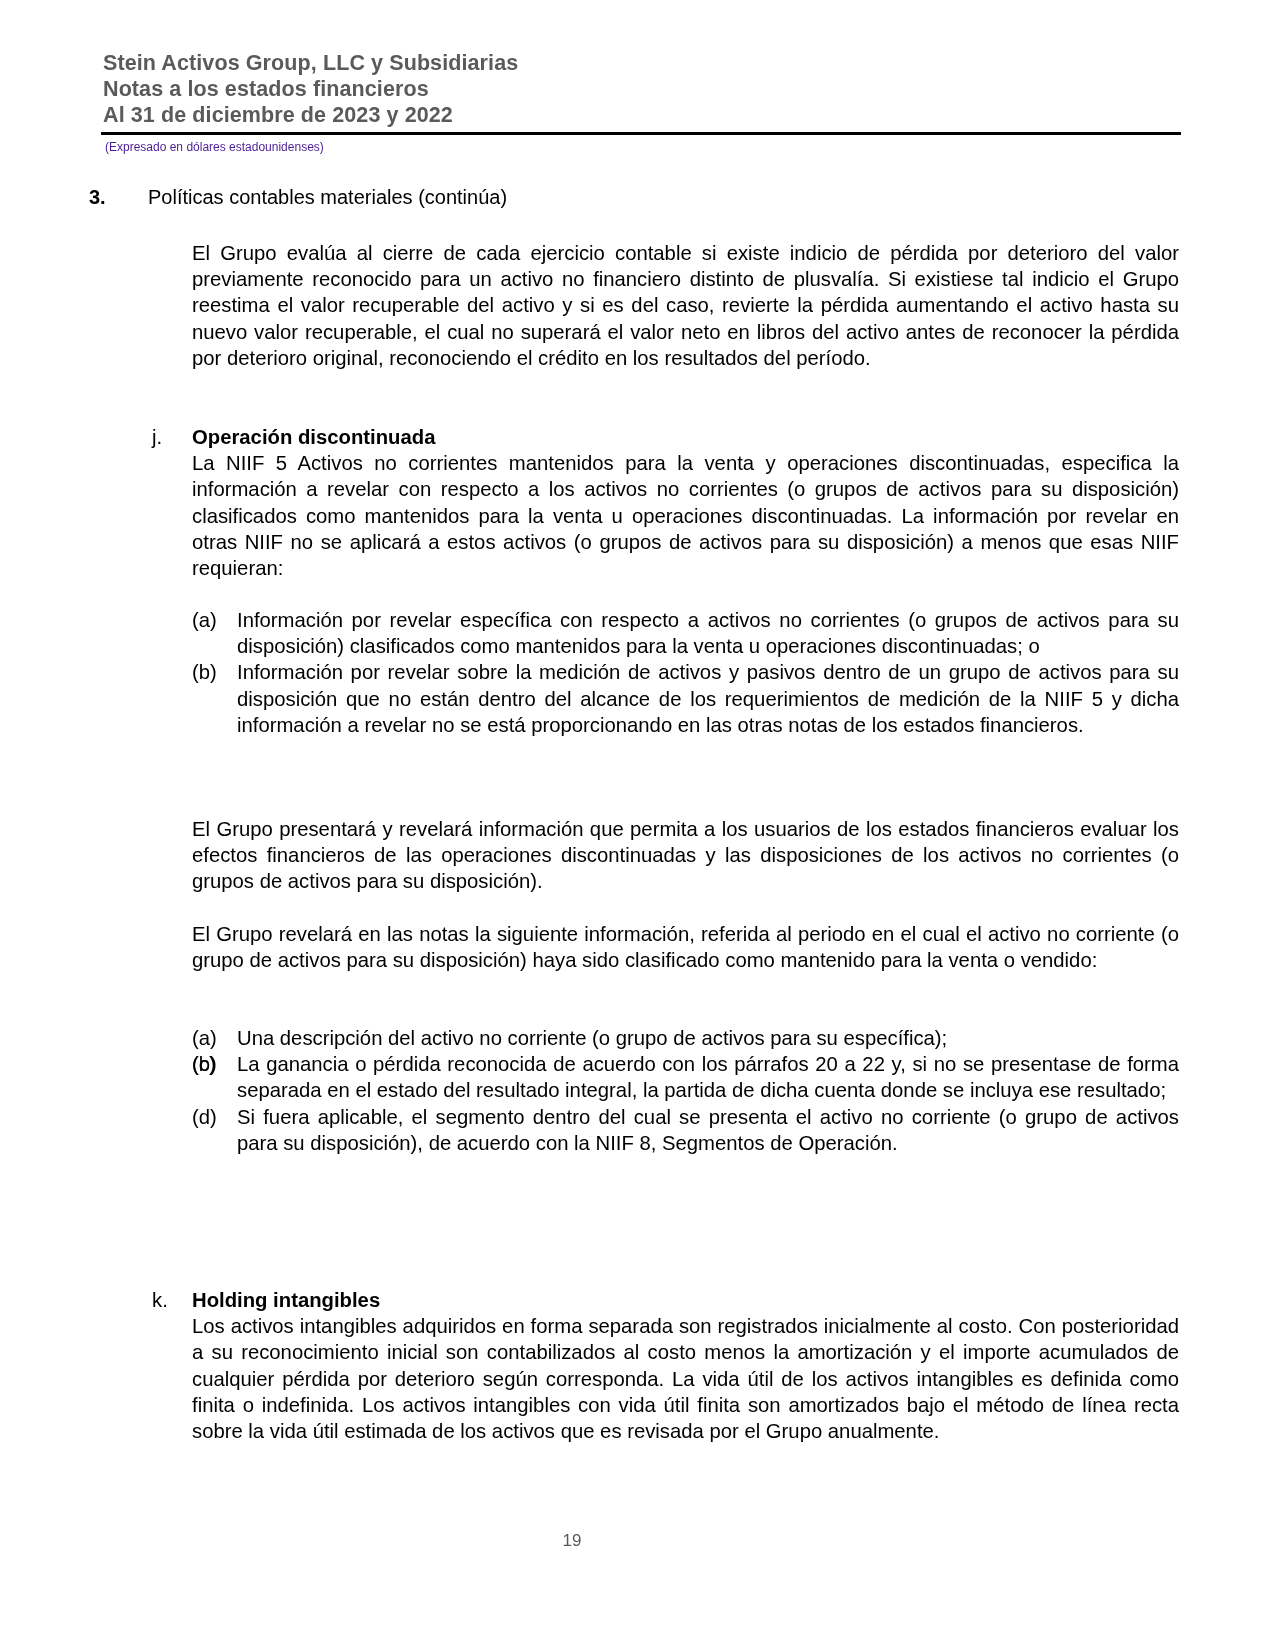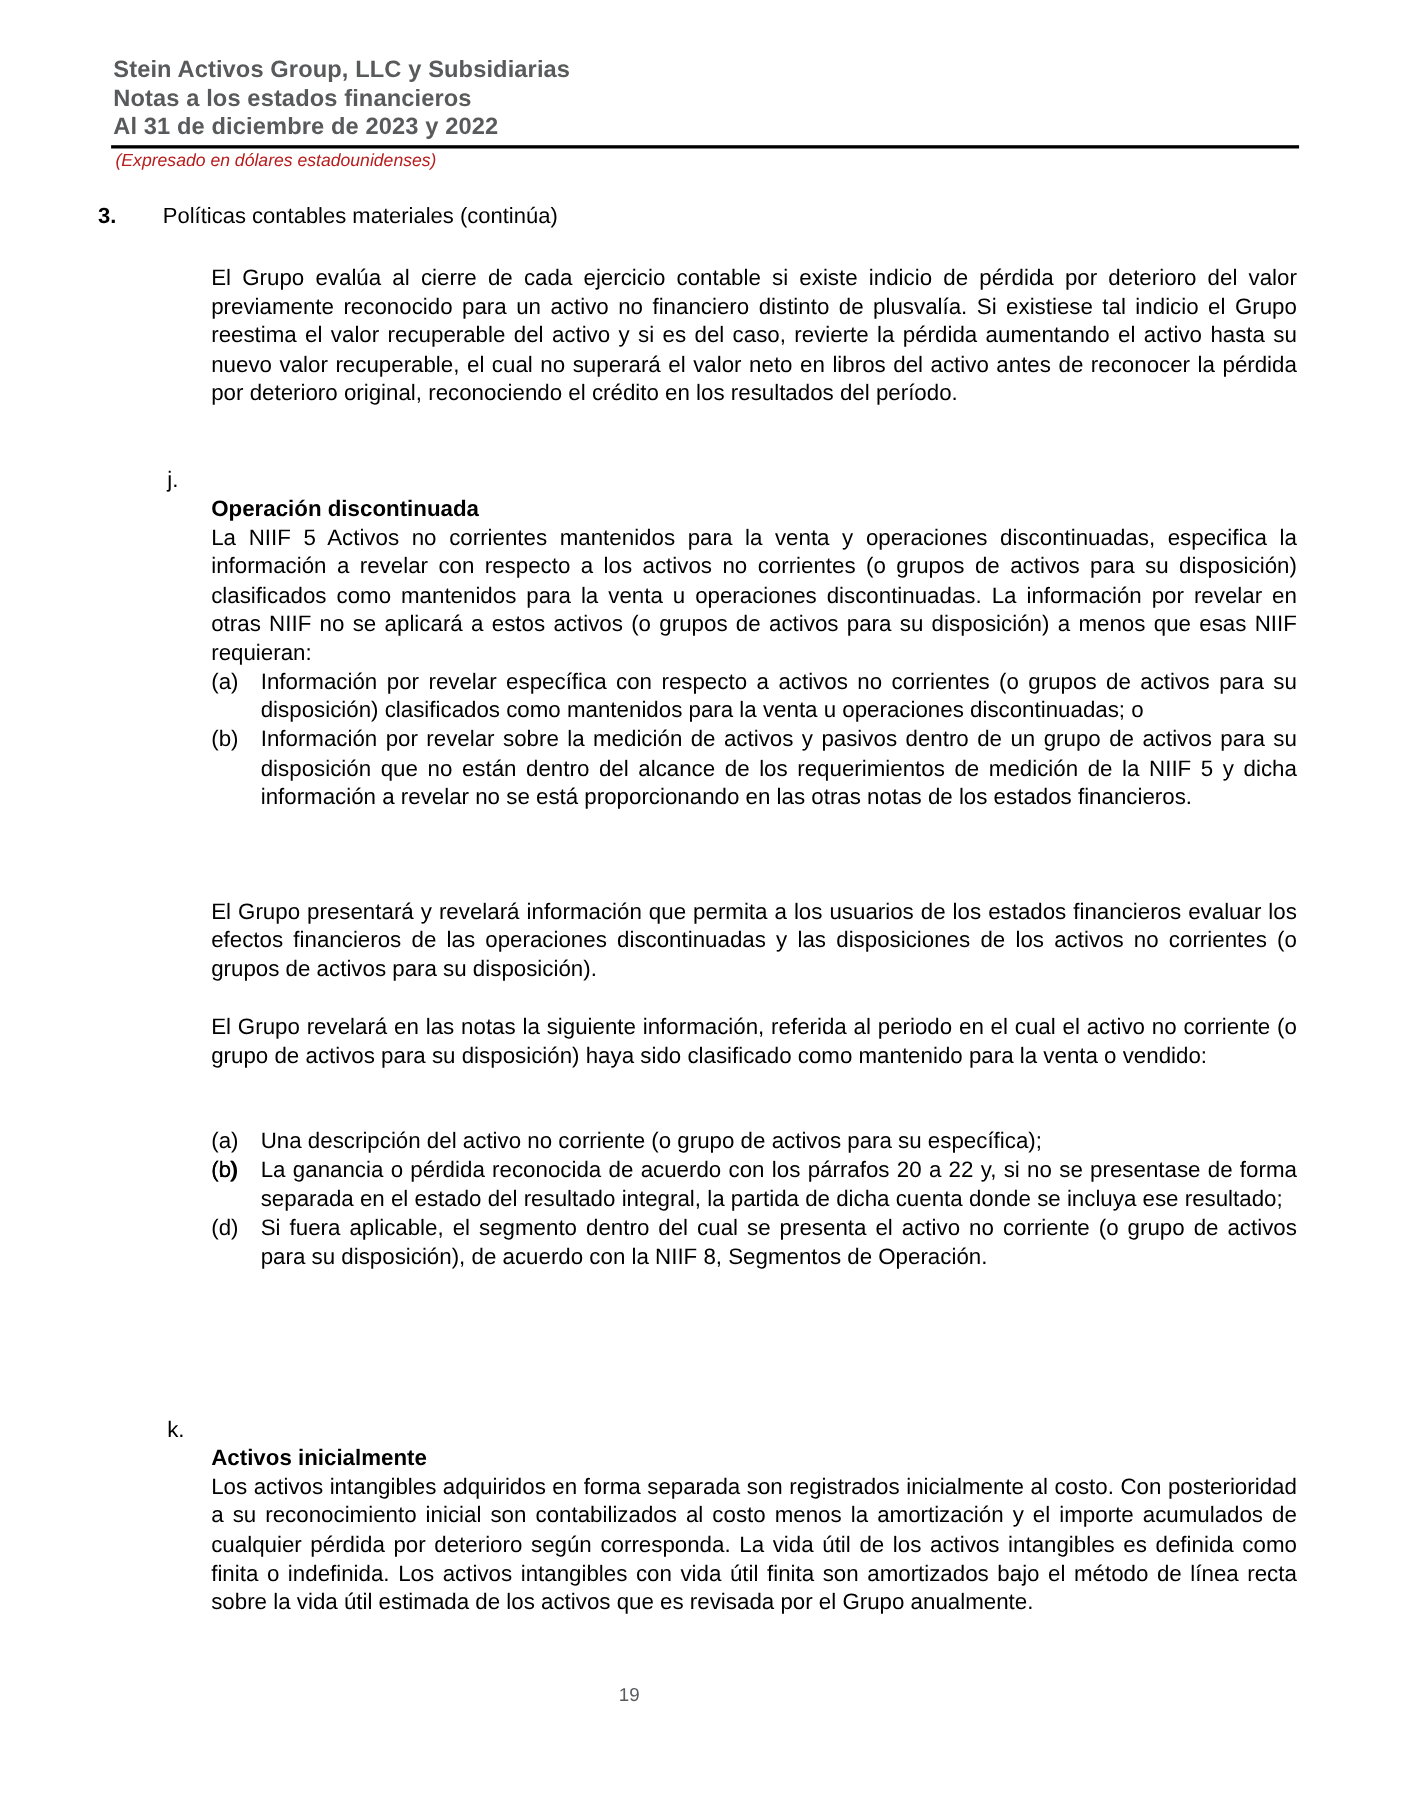--- a/index.html
+++ b/index.html
@@ -1,28 +1,28 @@
 <!DOCTYPE html>
 <html><head>
 <meta charset="utf-8">
 <style>
   html, body { margin: 0; padding: 0; background: #ffffff; }
   body { width: 1276px; height: 1651px; position: relative; overflow: hidden;
          font-family: "Liberation Sans", sans-serif; color: #000; }
   .hdr { position: absolute; left: 103px; top: 50px; color: #595a5c; }
   .hdr .t { font-weight: bold; font-size: 21.5px; line-height: 26px; letter-spacing: 0.1px; }
   .rule { position: absolute; left: 101px; top: 132px; width: 1080px; height: 3px; background: #000; }
-  .sub { position: absolute; left: 105px; top: 136px; font-size: 16px; color: #b91c1c; line-height: 22px; font-style: italic; }
+  .sub { position: absolute; left: 105px; top: 136px; font-size: 12px; color: #4c1d95; line-height: 22px; }
   .sec-num { position: absolute; left: 89px; top: 186px; font-weight: bold; font-size: 20px; }
   .sec-title { position: absolute; left: 148px; top: 186px; font-weight: normal; font-size: 20px; }
   .body { position: absolute; left: 192px; width: 987px; font-size: 20.3px; line-height: 26.2px; }
   .just { text-align: justify; }
   .para { margin: 0; }
   .letter { position: absolute; font-size: 20.3px; line-height: 26.2px; }
-  .sub-title { font-weight: bold; margin-top: 26px; }
+  .sub-title { font-weight: bold; }
   .list { position: absolute; left: 192px; width: 987px; font-size: 20.3px; line-height: 26.2px; }
   .li { position: relative; padding-left: 45px; text-align: justify; }
   .li .mk { position: absolute; left: 0; top: 0; }
   .pg { position: absolute; left: 0; width: 1144px; top: 1531px; text-align: center; font-size: 17px; color: #595a5c; }
 </style>
 </head>
 <body>
 
 <div class="hdr">
   <div class="t">Stein Activos Group, LLC y Subsidiarias</div>
@@ -77,17 +77,17 @@
     <span>La ganancia o pérdida reconocida de acuerdo con los párrafos 20 a 22 y, si no se presentase de forma separada en el estado del resultado integral, la partida de dicha cuenta donde se incluya ese resultado;</span>
   </div>
   <div class="li">
     <span class="mk">(d)</span>
     <span>Si fuera aplicable, el segmento dentro del cual se presenta el activo no corriente (o grupo de activos para su disposición), de acuerdo con la NIIF 8, Segmentos de Operación.</span>
   </div>
 </div>
 
 <div class="letter" style="left:152px; top:1287px;">k.</div>
 <div class="body" style="top:1287px;">
-  <div class="sub-title">Activos inicialmente</div>
+  <div class="sub-title">Holding intangibles</div>
   <p class="para just">Los activos intangibles adquiridos en forma separada son registrados inicialmente al costo. Con posterioridad a su reconocimiento inicial son contabilizados al costo menos la amortización y el importe acumulados de cualquier pérdida por deterioro según corresponda. La vida útil de los activos intangibles es definida como finita o indefinida. Los activos intangibles con vida útil finita son amortizados bajo el método de línea recta sobre la vida útil estimada de los activos que es revisada por el Grupo anualmente.</p>
 </div>
 
 <div class="pg">19</div>
 
 </body></html>

